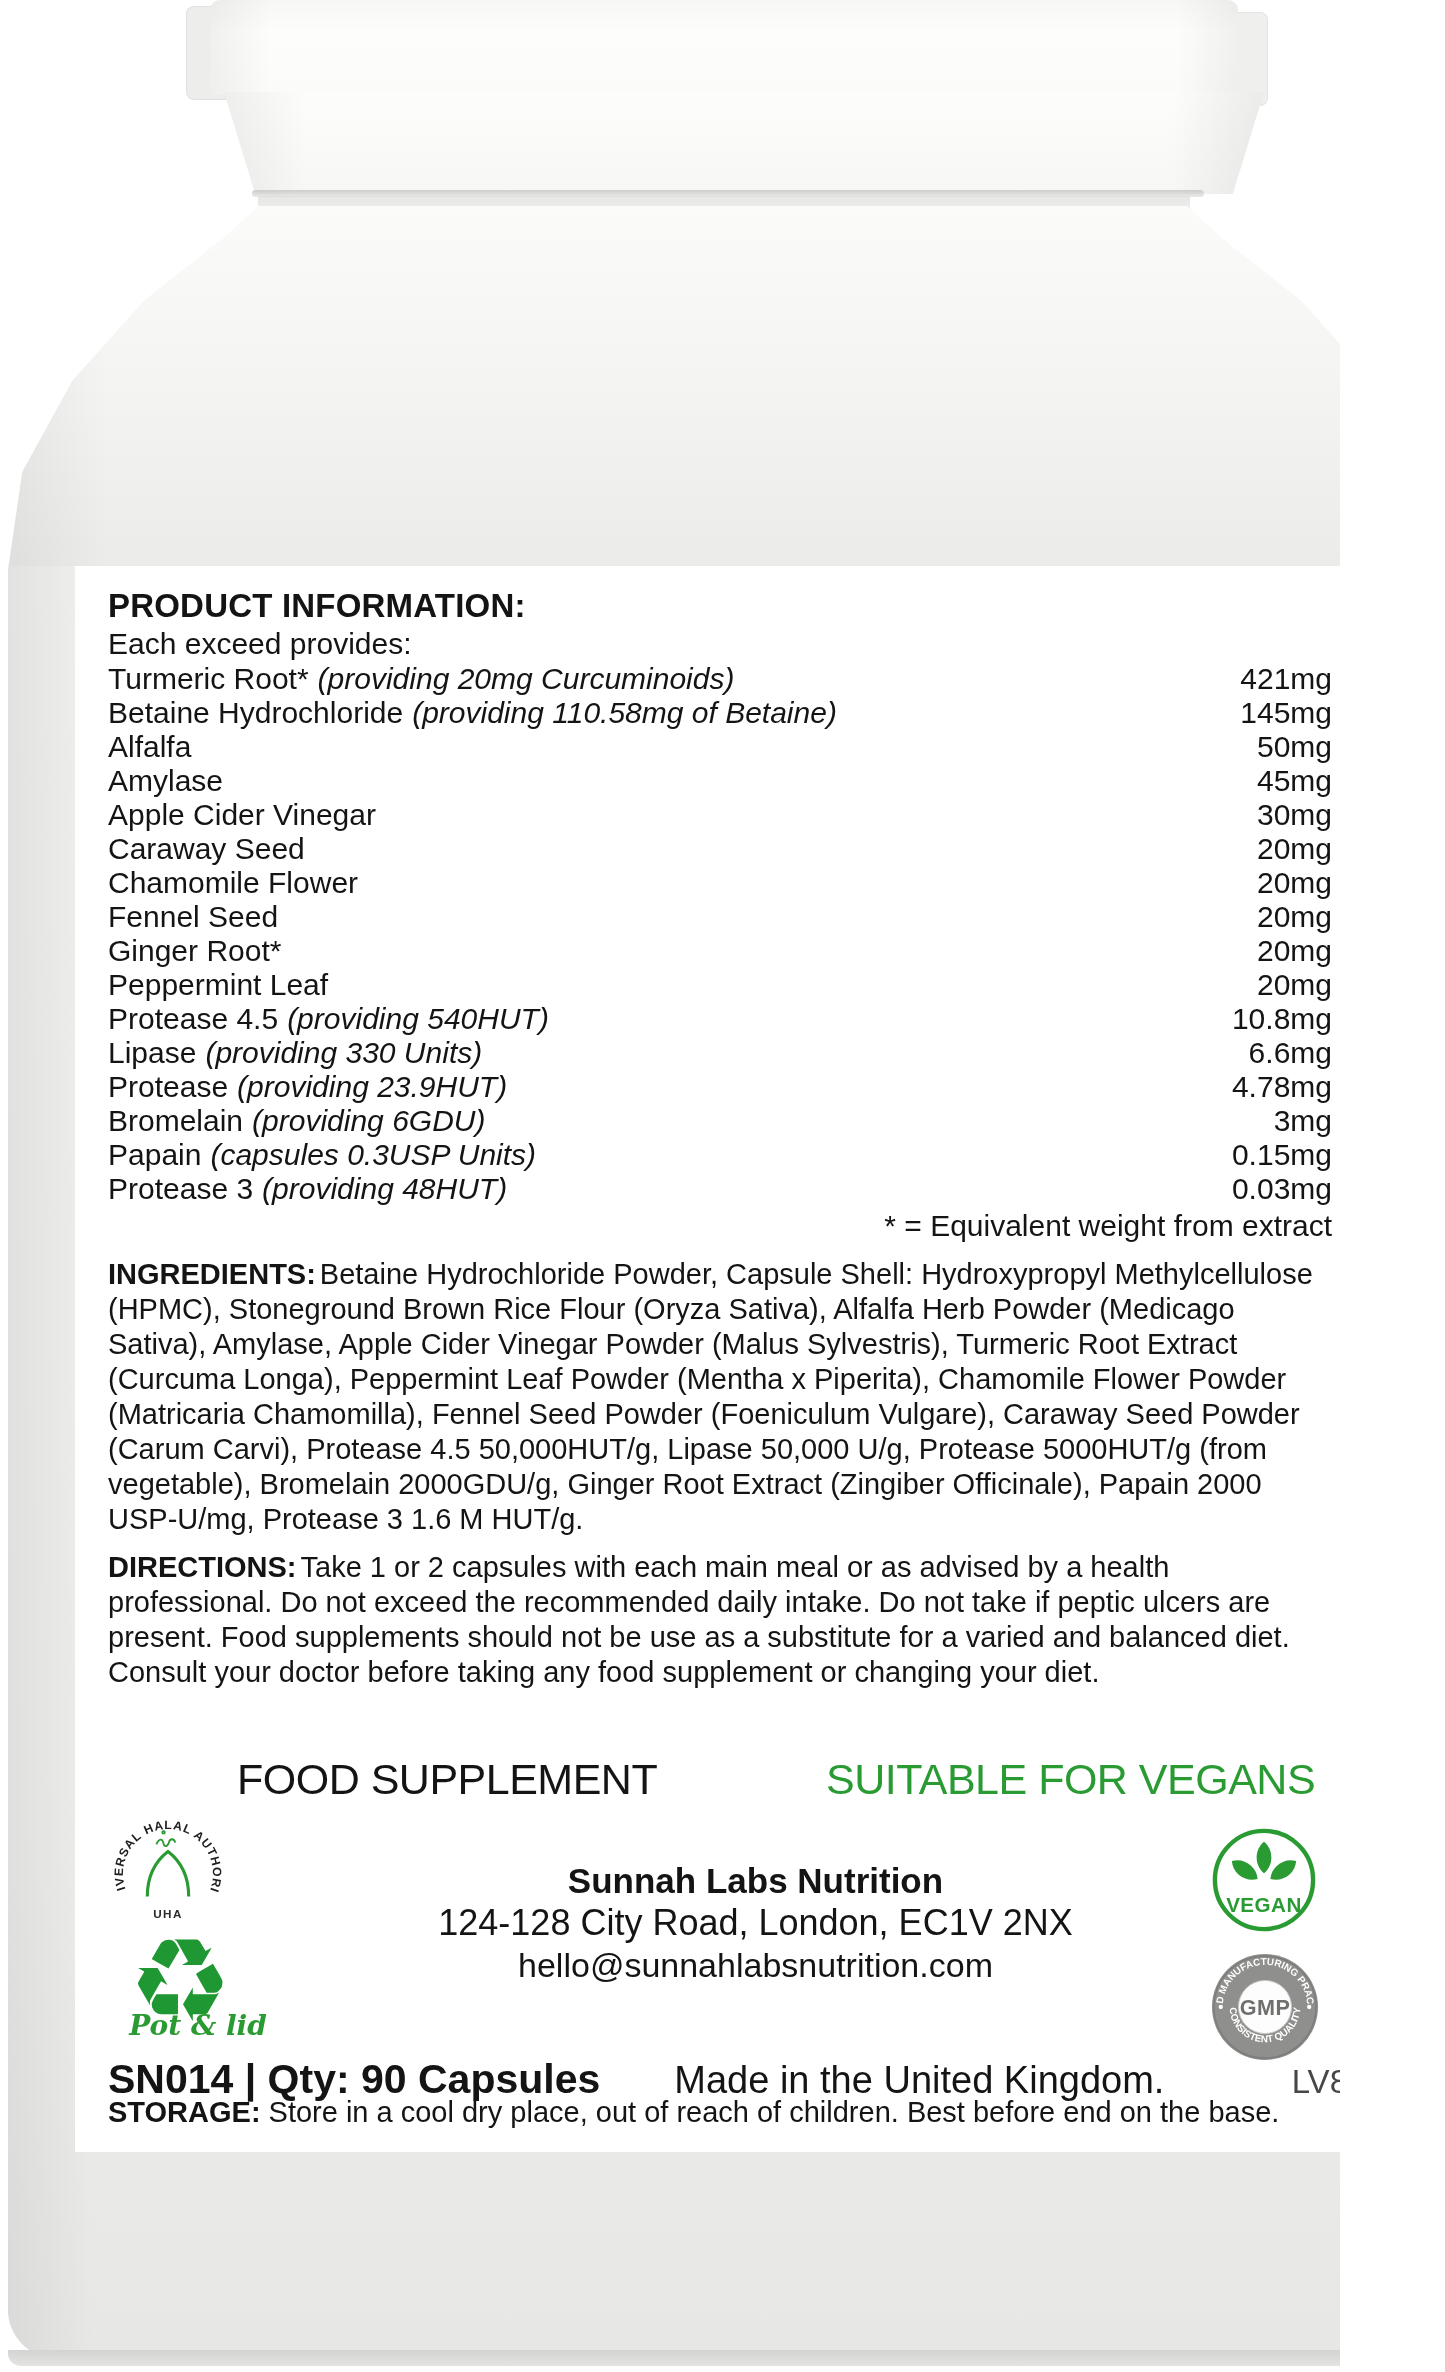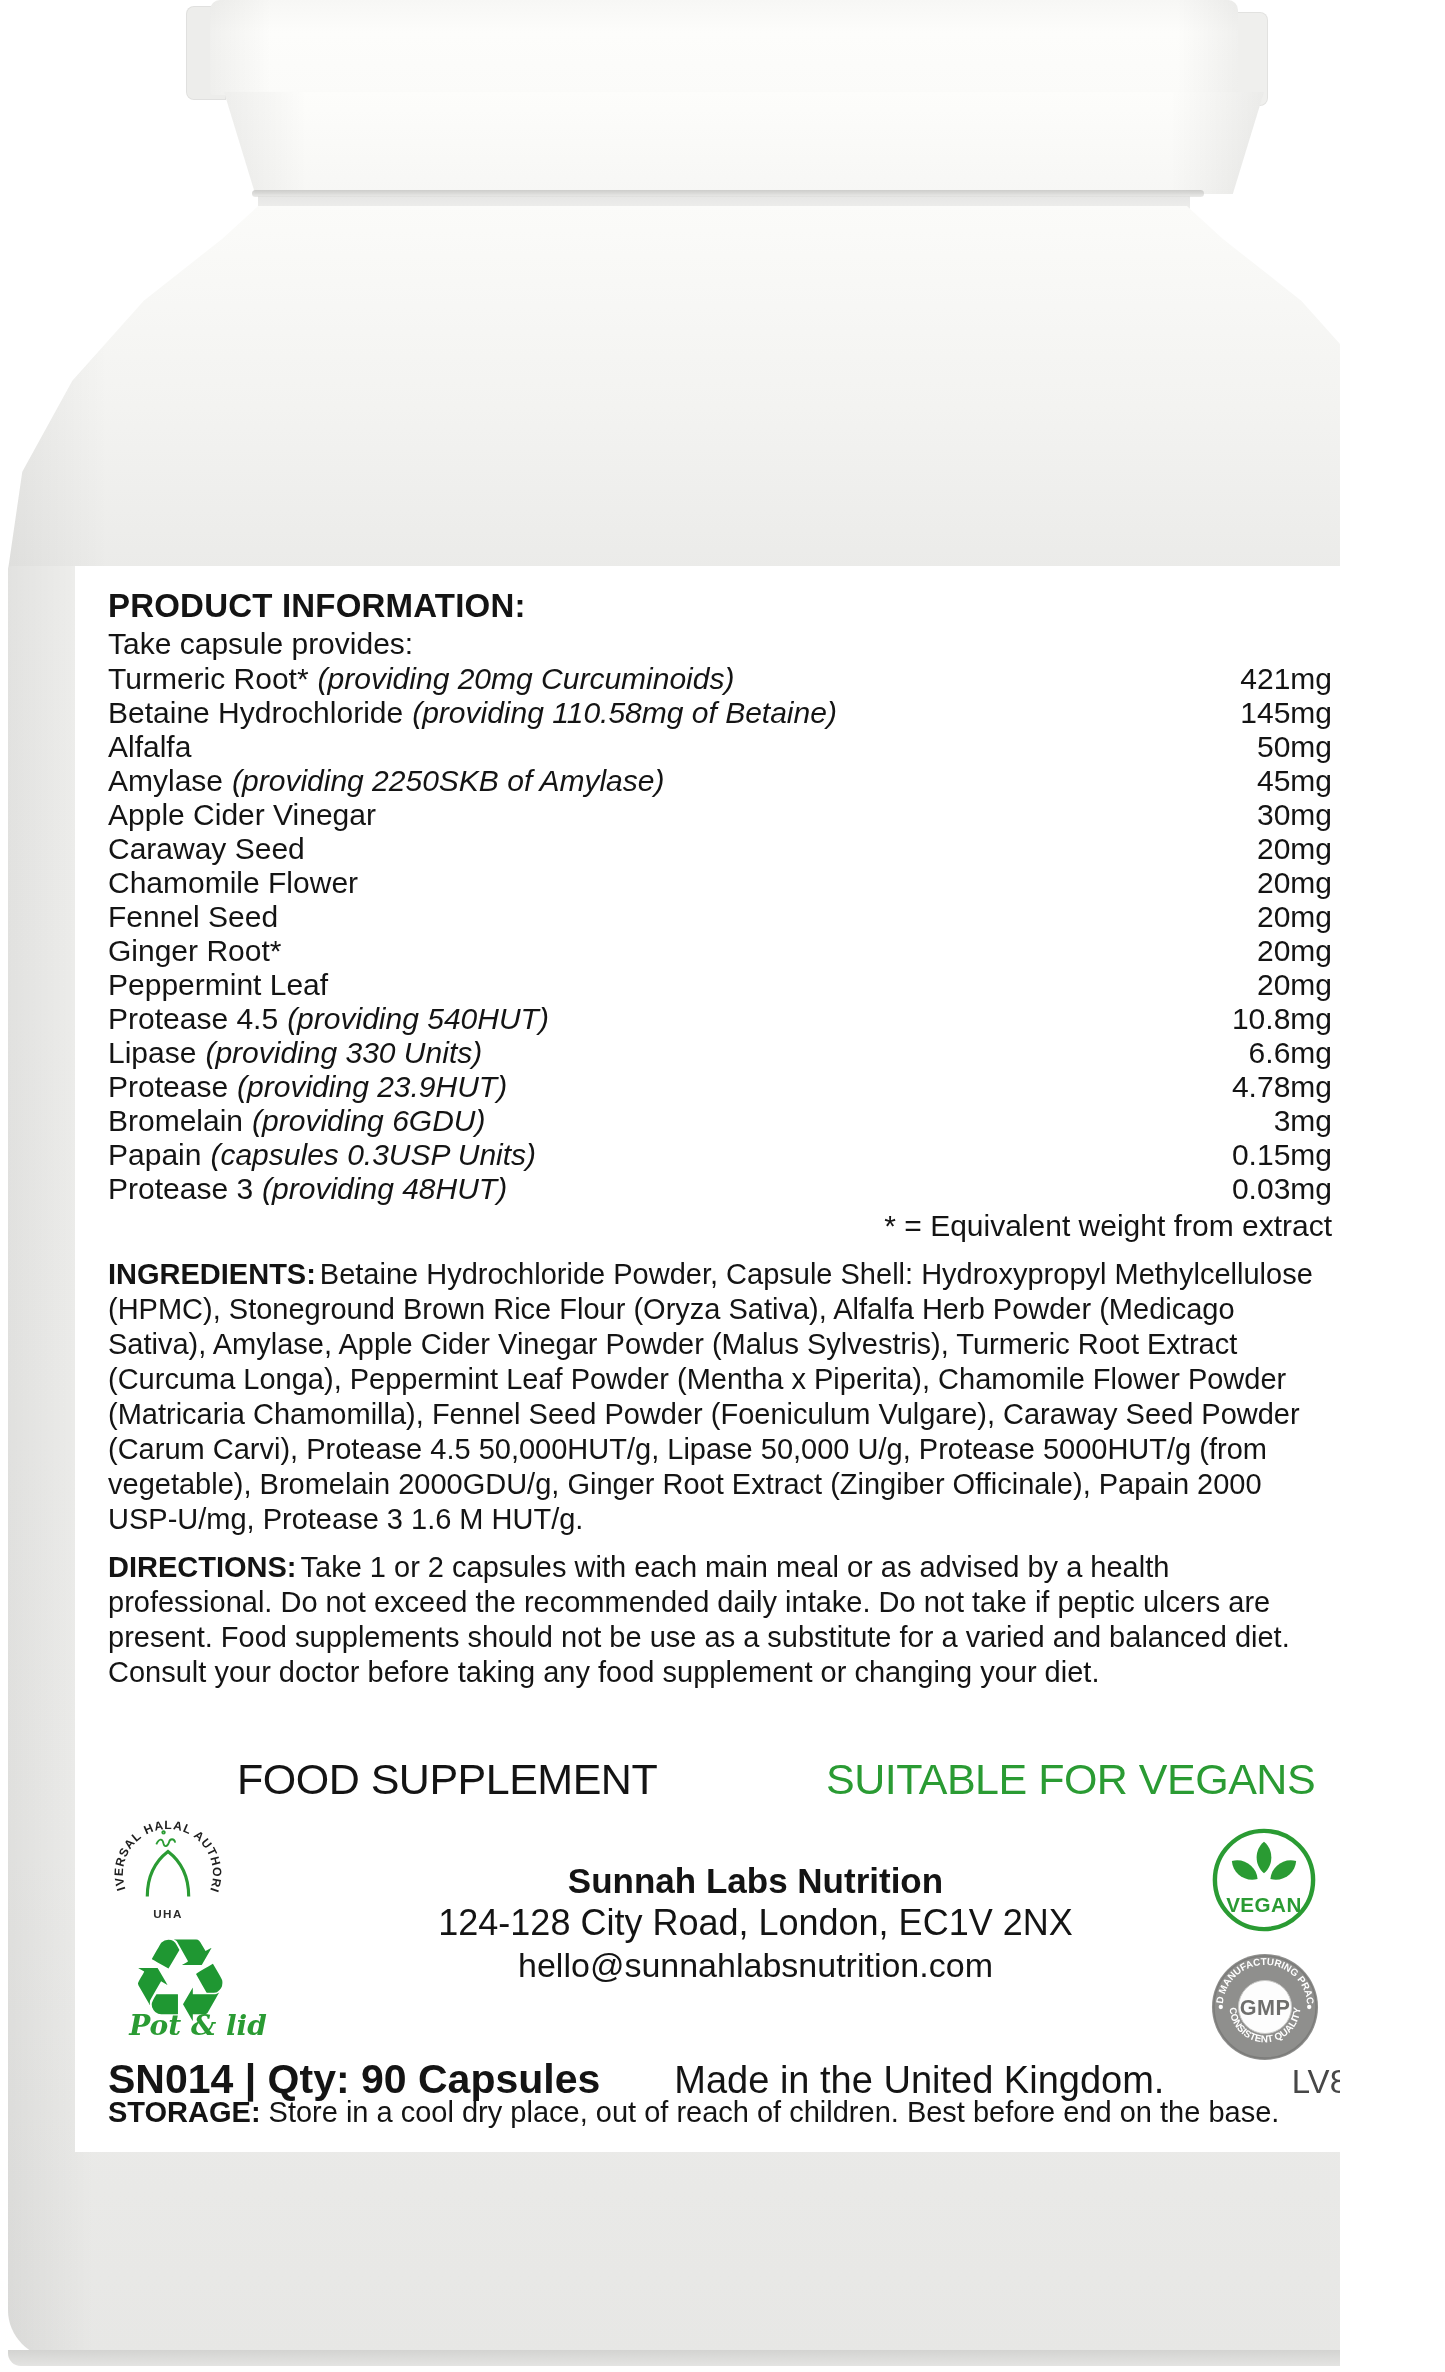--- a/index.html
+++ b/index.html
@@ -79,40 +79,39 @@
   <div class="abs cap-body"></div>
   <div class="abs cap-seam"></div>
   <div class="abs neck"></div>
   <div class="abs shoulder"></div>
   <div class="abs bottle-body"></div>
   <div class="abs bottle-bottom-edge"></div>
 
   <div class="abs label">
 
     <div class="pi-heading">PRODUCT INFORMATION:</div>
-    <div class="pi-sub">Take capsule provides:</div>
+    <div class="pi-sub">Each exceed provides:</div>
 
     <div id="rows">
         <div class="row">
           <span class="nm">Turmeric Root*</span>
           <span class="it">(providing 20mg Curcuminoids)</span>
           <span class="amt">421mg</span>
         </div>
         <div class="row">
           <span class="nm">Betaine Hydrochloride</span>
           <span class="it">(providing 110.58mg of Betaine)</span>
           <span class="amt">145mg</span>
         </div>
         <div class="row">
           <span class="nm">Alfalfa</span>
           <span class="amt">50mg</span>
         </div>
         <div class="row">
           <span class="nm">Amylase</span>
-          <span class="it">(providing 2250SKB of Amylase)</span>
           <span class="amt">45mg</span>
         </div>
         <div class="row">
           <span class="nm">Apple Cider Vinegar</span>
           <span class="amt">30mg</span>
         </div>
         <div class="row">
           <span class="nm">Caraway Seed</span>
           <span class="amt">20mg</span>
         </div>

